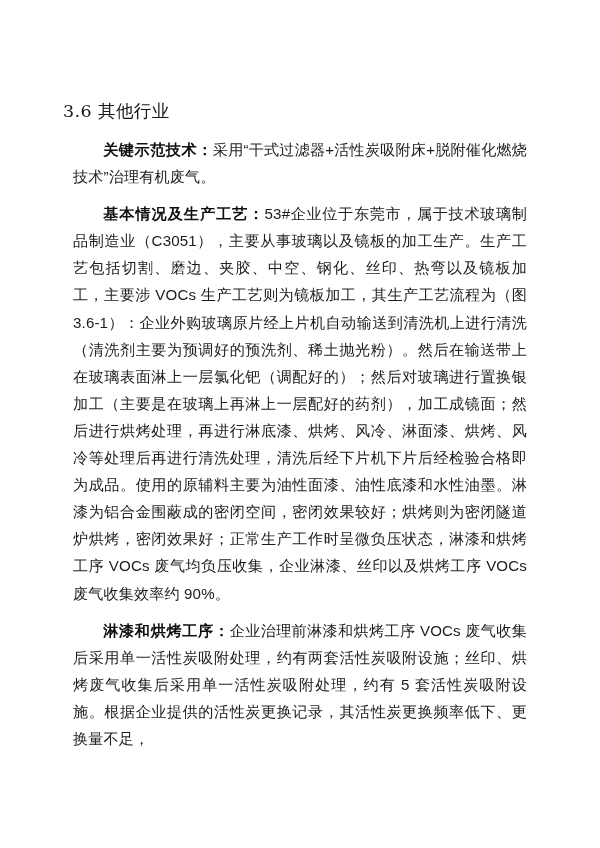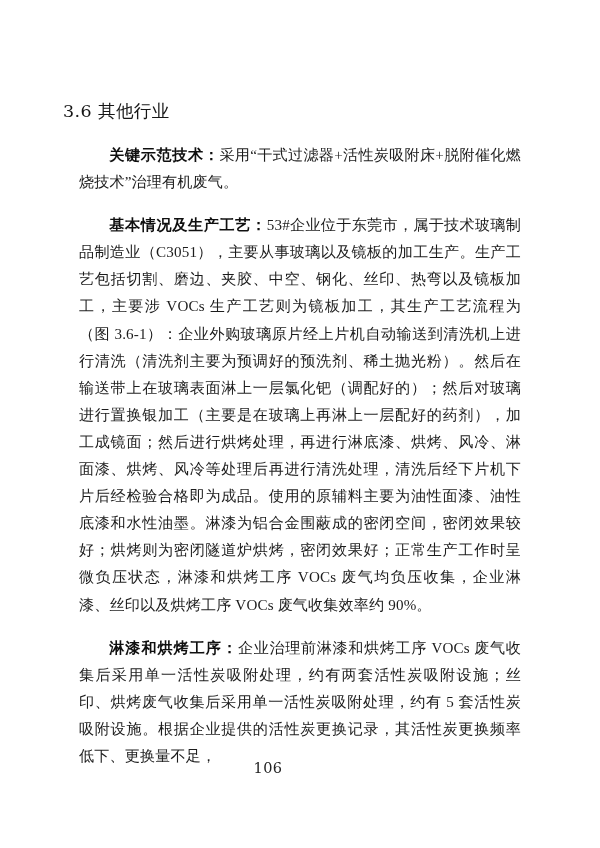--- a/index.html
+++ b/index.html
@@ -41,24 +41,24 @@
     font-family: "DejaVu Serif", "Liberation Serif", serif;
     font-size: 16px;
     font-weight: 700;
     line-height: 29px;
     margin: 0 0 4px 0;
     letter-spacing: 0.6px;
     color: #111111;
   }
   
   .para {
-    font-family: Liberation Serif, serif;
+    font-family: Liberation Sans, sans-serif;
     font-size: 15.1px;
     line-height: 27.1px;
-    margin: 16px;
+    margin: 10px;
     text-align: justify;
     text-justify: inter-ideograph;
     text-indent: 2em;
     letter-spacing: 0.15px;
     color: #1c1c1c;
     word-break: break-all;
   }
   .para + .para {
     margin-top: 0px;
   }
@@ -91,15 +91,14 @@
 
 
     <p class="para"><span class="lead">关键示范技术：</span><span>采用“干式过滤器+活性炭吸附床+脱附催化燃烧技术”治理有机废气。</span></p>
 
     <p class="para"><span class="lead">基本情况及生产工艺：</span><span>53#企业位于东莞市，属于技术玻璃制品制造业（C3051），主要从事玻璃以及镜板的加工生产。生产工艺包括切割、磨边、夹胶、中空、钢化、丝印、热弯以及镜板加工，主要涉 VOCs 生产工艺则为镜板加工，其生产工艺流程为（图 3.6-1）：企业外购玻璃原片经上片机自动输送到清洗机上进行清洗（清洗剂主要为预调好的预洗剂、稀土抛光粉）。然后在输送带上在玻璃表面淋上一层氯化钯（调配好的）；然后对玻璃进行置换银加工（主要是在玻璃上再淋上一层配好的药剂），加工成镜面；然后进行烘烤处理，再进行淋底漆、烘烤、风冷、淋面漆、烘烤、风冷等处理后再进行清洗处理，清洗后经下片机下片后经检验合格即为成品。使用的原辅料主要为油性面漆、油性底漆和水性油墨。淋漆为铝合金围蔽成的密闭空间，密闭效果较好；烘烤则为密闭隧道炉烘烤，密闭效果好；正常生产工作时呈微负压状态，淋漆和烘烤工序 VOCs 废气均负压收集，企业淋漆、丝印以及烘烤工序 VOCs 废气收集效率约 90%。</span></p>
 
     <p class="para"><span class="lead">淋漆和烘烤工序：</span><span>企业治理前淋漆和烘烤工序 VOCs 废气收集后采用单一活性炭吸附处理，约有两套活性炭吸附设施；丝印、烘烤废气收集后采用单一活性炭吸附处理，约有 5 套活性炭吸附设施。根据企业提供的活性炭更换记录，其活性炭更换频率低下、更换量不足，</span></p>
 
   </div>
 
-  <div class="page-number">106</div>
 
 </div>
 
 </body></html>

